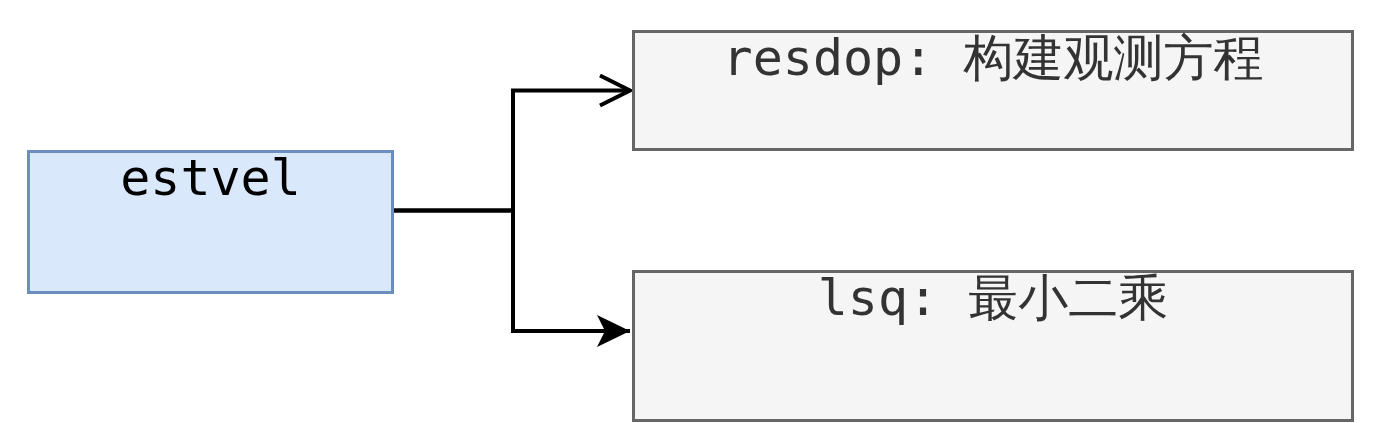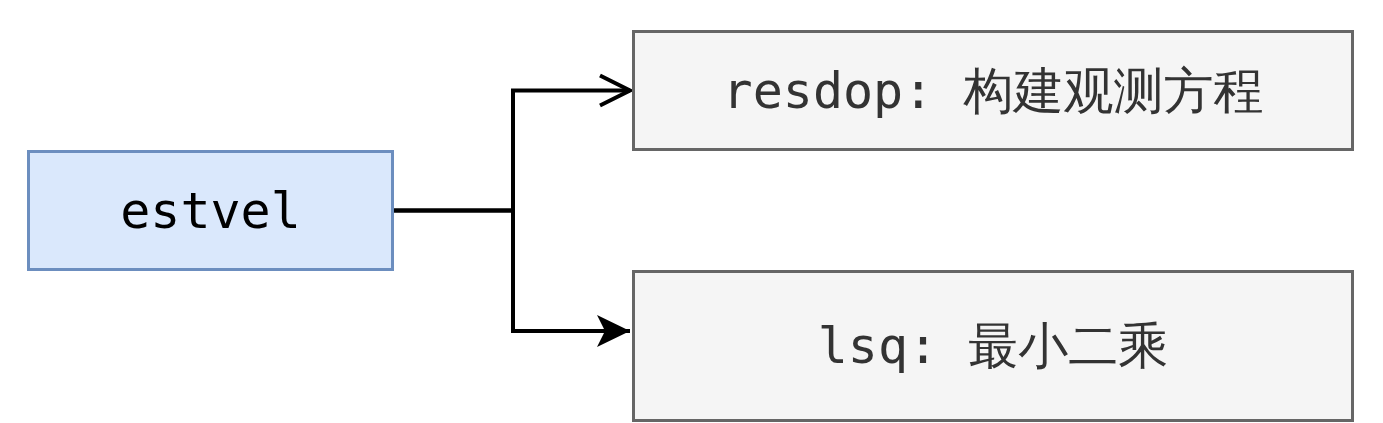--- a/index.html
+++ b/index.html
@@ -12,41 +12,41 @@
     width: 1383px;
     height: 423px;
     background: #ffffff;
     overflow: hidden;
     font-family: "DejaVu Sans Mono", monospace;
   }
   .node {
     position: absolute;
     box-sizing: border-box;
     display: flex;
-    align-items: center;
+    align-items: flex-start;
     justify-content: center;
     font-size: 50px;
     line-height: 1;
     white-space: nowrap;
   }
   .node-blue {
     background: #dae8fc;
     border: 3px solid #6c8ebf;
     color: #000000;
   }
   .node-gray {
     background: #f5f5f5;
     border: 3px solid #666666;
     color: #333333;
   }
   #node-estvel {
     left: 27px;
     top: 150px;
     width: 367px;
-    height: 121px;
+    height: 144px;
   }
   #node-resdop {
     left: 632px;
     top: 30px;
     width: 722px;
     height: 121px;
   }
   #node-lsq {
     left: 632px;
     top: 270px;

